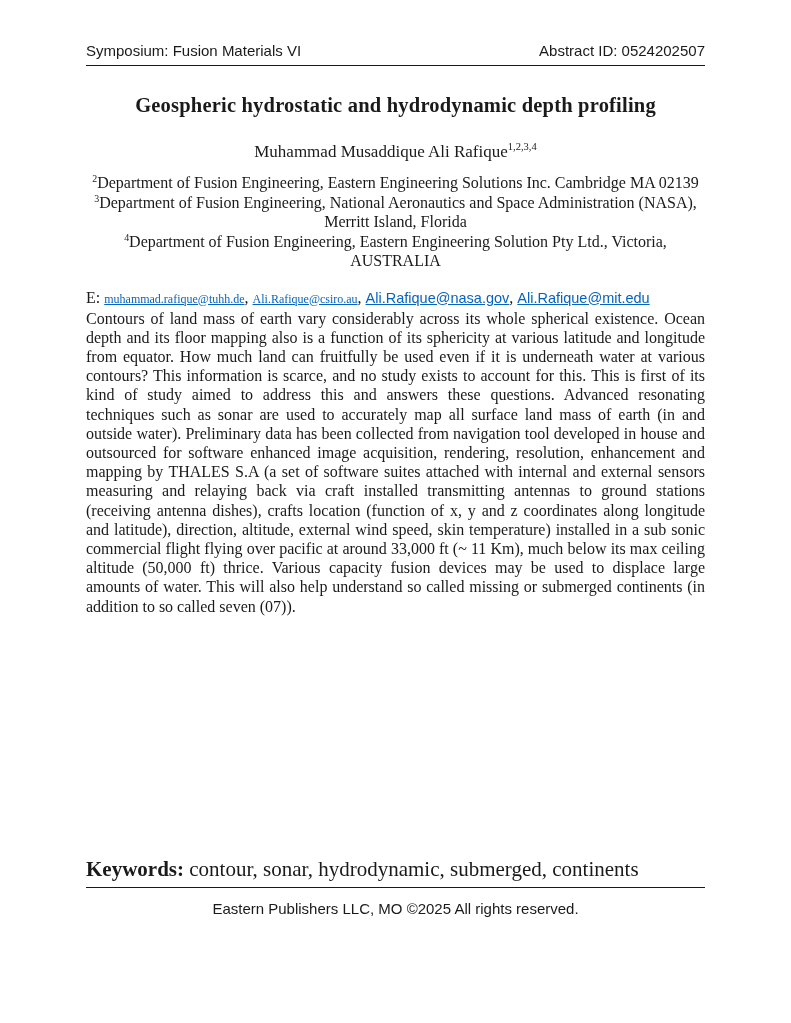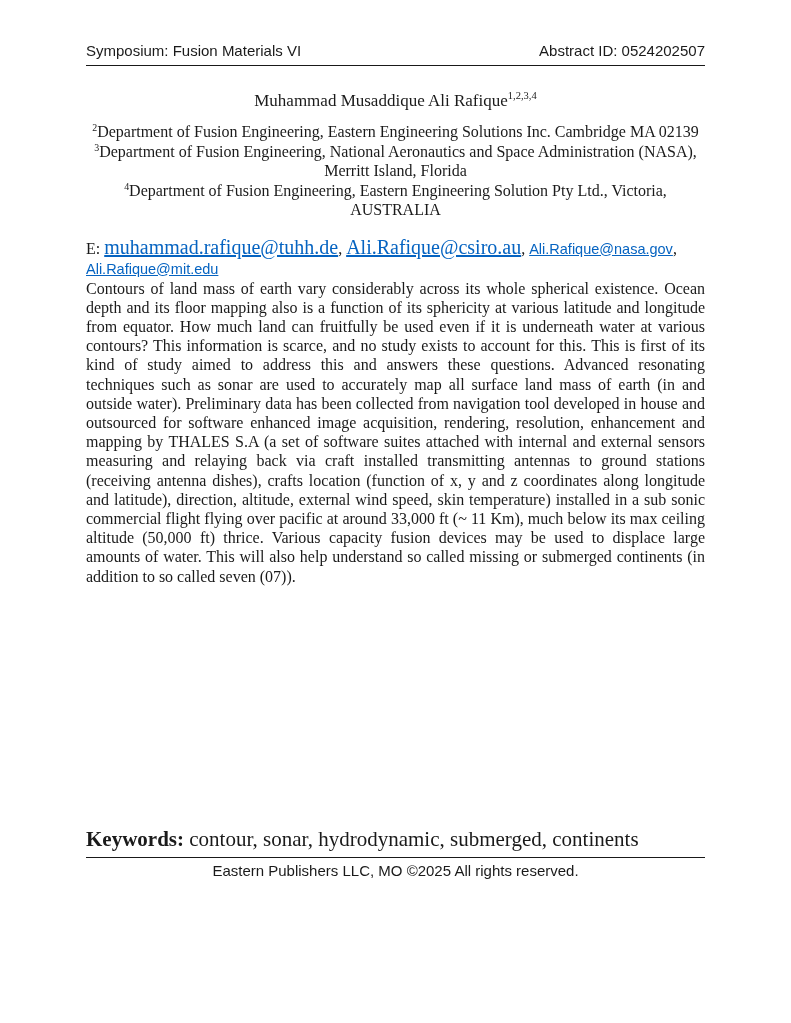--- a/index.html
+++ b/index.html
@@ -47,56 +47,57 @@
   }
   .email-line {
     margin-top: 17px;
     font-size: 16px;
     line-height: 20px;
   }
   .email-link {
     text-decoration: underline;
     cursor: pointer;
   }
-  .email-link.serif { font-family: "Liberation Serif", serif; font-size: 20px; }
+  .email-link.serif { font-family: "Liberation Serif", serif; font-size: 12px; }
   .email-link.sans { font-family: "Liberation Sans", sans-serif; font-size: 14.5px; }
   .abstract-heading {
     margin-top: 34px;
     font-size: 16px;
     font-weight: bold;
   }
   .abstract-body {
     font-size: 16px;
     line-height: 19.2px;
     text-align: justify;
   }
   .keywords {
     margin-top: 241px;
     font-size: 21px;
   }
   .keywords b { font-weight: bold; }
   .footer {
     margin-top: 5px;
     border-top: 1.5px solid #191919;
-    padding-top: 4px;
+    padding-top: 12px;
     text-align: center;
     font-family: "Liberation Sans", sans-serif;
     font-size: 15px;
   }
 </style>
 </head>
 <body>
 
 <div class="page">
 
   <div class="header">
     <span>Symposium: Fusion Materials VI</span>
     <span>Abstract ID: 0524202507</span>
   </div>
 
+  <div class="title">Geospheric hydrostatic and hydrodynamic depth profiling</div>
 
   <div class="author"><span>Muhammad Musaddique Ali Rafique</span><sup>1,2,3,4</sup></div>
 
   <div class="affiliations">
     <div><sup>2</sup><span>Department of Fusion Engineering, Eastern Engineering Solutions Inc. Cambridge MA 02139</span></div>
     <div><sup>3</sup><span>Department of Fusion Engineering, National Aeronautics and Space Administration (NASA), Merritt Island, Florida</span></div>
     <div><sup>4</sup><span>Department of Fusion Engineering, Eastern Engineering Solution Pty Ltd., Victoria, AUSTRALIA</span></div>
   </div>
 
   <div class="email-line"><span>E: </span><a class="email-link serif" style="color: rgb(5, 99, 193);">muhammad.rafique@tuhh.de</a><span>, </span><a class="email-link serif" style="color: rgb(5, 99, 193);">Ali.Rafique@csiro.au</a><span>, </span><a class="email-link sans" style="color: rgb(5, 99, 193);">Ali.Rafique@nasa.gov</a><span>, </span><a class="email-link sans" style="color: rgb(5, 99, 193);">Ali.Rafique@mit.edu</a></div>

